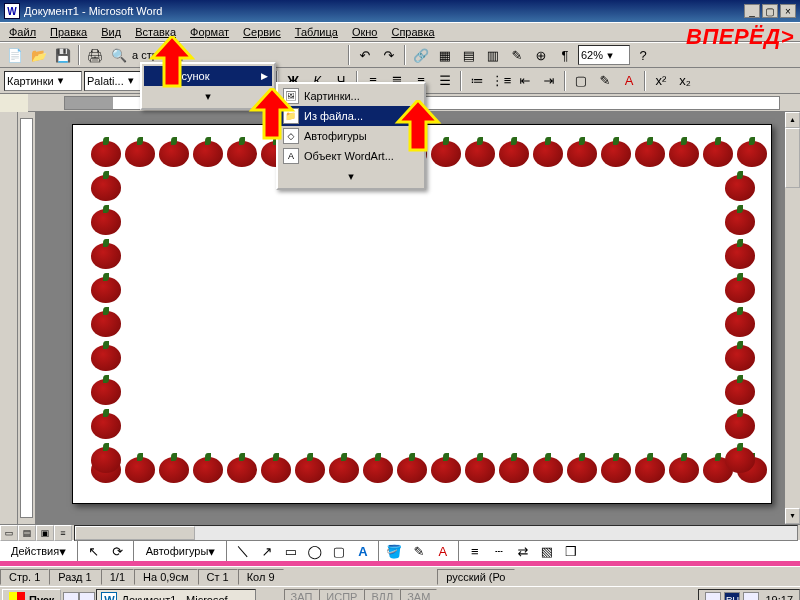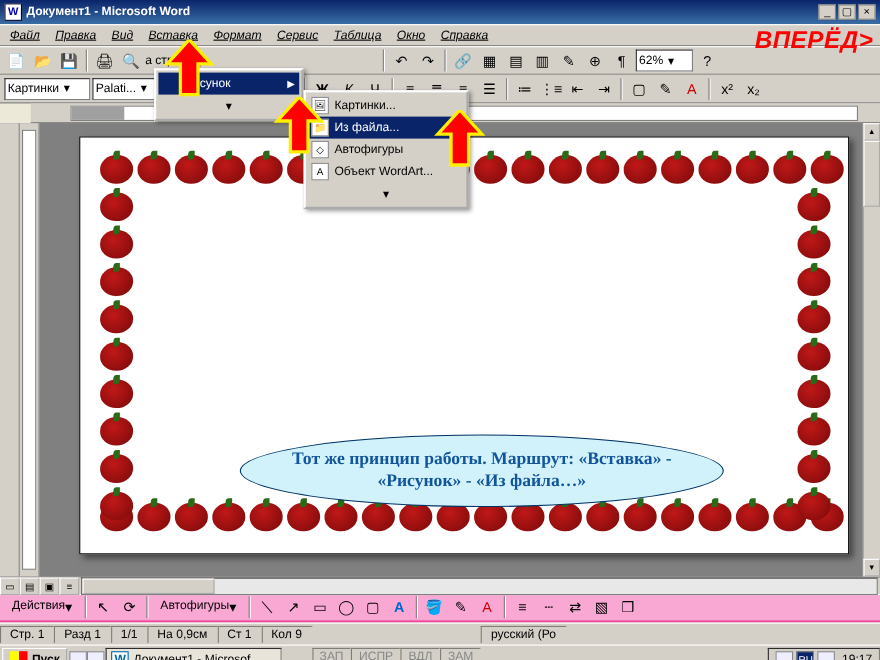--- a/index.html
+++ b/index.html
@@ -1,23 +1,23 @@
 <!DOCTYPE html>
 <html><head>
 <meta charset="utf-8">
 <style>
 *{box-sizing:border-box;margin:0;padding:0;font-family:Tahoma,Arial,sans-serif;font-size:11px;}
 body{width:800px;height:600px;background:#ece9d8;overflow:hidden;position:relative;}
 .titlebar{height:22px;background:linear-gradient(#0a246a,#3a6ea5);color:#fff;display:flex;align-items:center;padding:0 4px;}
 .titlebar .icon{width:16px;height:16px;background:#fff;border:1px solid #003;margin-right:4px;display:inline-flex;align-items:center;justify-content:center;font-size:10px;color:#00a;font-weight:bold;}
-.titlebar .title{flex:1;font-weight:bold;}
+.titlebar .title{flex:1;font-weight:normal;}
 .wbtns{display:flex;gap:2px;}
 .wbtn{width:16px;height:14px;background:#d4d0c8;border:1px solid #808080;color:#000;font-size:10px;display:flex;align-items:center;justify-content:center;cursor:pointer;}
 .menubar{height:20px;background:#d4d0c8;display:flex;align-items:center;border-top:1px solid #fff;border-bottom:1px solid #808080;padding:0 2px;}
-.menuitem{padding:2px 7px;cursor:pointer;font-style:italic;}
+.menuitem{padding:2px 7px;cursor:pointer;}
 .menuitem u{text-decoration:underline;}
 .forward{position:absolute;right:6px;top:24px;font-size:22px;font-weight:bold;color:#f00;font-style:italic;letter-spacing:0.5px;}
 .toolbar{height:26px;background:#d4d0c8;border-top:1px solid #fff;border-bottom:1px solid #808080;display:flex;align-items:center;padding:2px 4px;gap:2px;}
 .tbtn{width:22px;height:22px;border:1px solid transparent;display:flex;align-items:center;justify-content:center;font-size:13px;cursor:pointer;}
 .sep{width:2px;height:20px;border-left:1px solid #808080;border-right:1px solid #fff;margin:0 2px;}
 .combo{height:20px;background:#fff;border:1px inset #808080;display:flex;align-items:center;padding:0 2px;font-size:11px;}
 .combo .dd{width:14px;text-align:center;color:#000;}
 .fmt-bar{height:26px;background:#d4d0c8;border-bottom:1px solid #808080;display:flex;align-items:center;padding:2px 4px;gap:2px;}
 .ruler-h{height:18px;background:#d4d0c8;border-bottom:1px solid #808080;display:flex;align-items:center;position:relative;margin-left:28px;}
 .ruler-h .scale{position:absolute;left:36px;right:20px;height:14px;background:#fff;border:1px solid #808080;font-size:8px;}
@@ -36,21 +36,21 @@
 .vscroll{width:16px;background:#d4d0c8;border-left:1px solid #808080;position:relative;}
 .vscroll .up,.vscroll .dn{position:absolute;left:0;right:0;height:16px;background:#d4d0c8;border:1px outset #fff;font-size:8px;text-align:center;line-height:14px;}
 .vscroll .up{top:0;}
 .vscroll .dn{bottom:0;}
 .vscroll .thumb{position:absolute;left:0;right:0;top:16px;height:60px;background:#d4d0c8;border:1px outset #fff;}
 .hscroll-row{height:16px;background:#d4d0c8;display:flex;align-items:center;border-top:1px solid #808080;}
 .viewbtns{display:flex;}
 .viewbtn{width:18px;height:16px;border:1px outset #fff;font-size:9px;display:flex;align-items:center;justify-content:center;}
 .hscroll{flex:1;height:16px;background:#e8e8e8;border:1px inset #808080;margin:0 2px;position:relative;}
 .hscroll .thumb{position:absolute;left:0;top:0;bottom:0;width:120px;background:#d4d0c8;border:1px outset #fff;}
-.draw-toolbar{height:26px;background:#f9a8d4;border-top:1px solid #fff;border-bottom:2px solid #ec4899;display:flex;align-items:flex-end;padding:2px 4px;gap:2px;}
+.draw-toolbar{height:26px;background:#ffffff;border-top:1px solid #fff;border-bottom:5px solid #ec4899;display:flex;align-items:center;padding:2px 4px;gap:2px;}
 .statusbar{height:20px;background:#d4d0c8;border-top:1px solid #fff;display:flex;align-items:center;font-size:11px;}
 .statusbar .cell{padding:1px 8px;border:1px inset #d4d0c8;}
 .statusbar .dcell{padding:1px 6px;border:1px inset #d4d0c8;color:#888;margin-top:40px;}
 .taskbar{height:26px;background:#d4d0c8;border-top:1px solid #fff;display:flex;align-items:center;}
 .startbtn{height:22px;padding:0 6px;margin:0 2px;border:1px outset #fff;display:flex;align-items:center;font-weight:bold;}
 .startbtn .win{width:16px;height:16px;margin-right:4px;background:conic-gradient(#f00 0 25%,#0a0 0 50%,#00f 0 75%,#ff0 0);}
 .taskbtn{height:22px;width:160px;border:1px inset #808080;background:#e8e4da;display:flex;align-items:center;padding:0 4px;gap:4px;margin:0 1px;font-size:11px;white-space:nowrap;overflow:hidden;}
 .tray{margin-left:auto;border:1px inset #808080;height:22px;display:flex;align-items:center;padding:0 6px;gap:6px;}
 .tray .clock{font-size:11px;}
 .tray .qi{display:flex;gap:3px;}
@@ -219,23 +219,20 @@
           <div class="apple" style="left: 634px; top: 170px;"></div>
           <div class="apple" style="left: 0px; top: 204px;"></div>
           <div class="apple" style="left: 634px; top: 204px;"></div>
           <div class="apple" style="left: 0px; top: 238px;"></div>
           <div class="apple" style="left: 634px; top: 238px;"></div>
           <div class="apple" style="left: 0px; top: 272px;"></div>
           <div class="apple" style="left: 634px; top: 272px;"></div>
           <div class="apple" style="left: 0px; top: 306px;"></div>
           <div class="apple" style="left: 634px; top: 306px;"></div>
         </div>
-      <div class="callout">
-        <span>Тот же принцип работы. Маршрут: «Вставка» - «Рисунок» - «Из файла…»</span>
-      </div>
     </div>
   </div>
   <div class="vscroll">
     <div class="up">▴</div>
     <div class="thumb"></div>
     <div class="dn">▾</div>
   </div>
 </div>
 
 <div class="hscroll-row">

